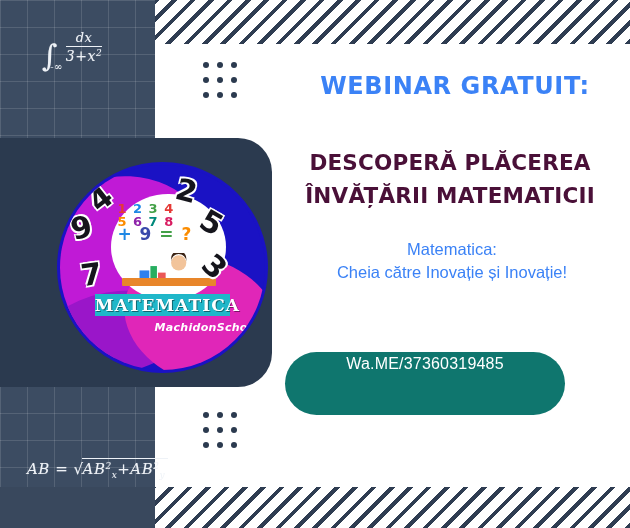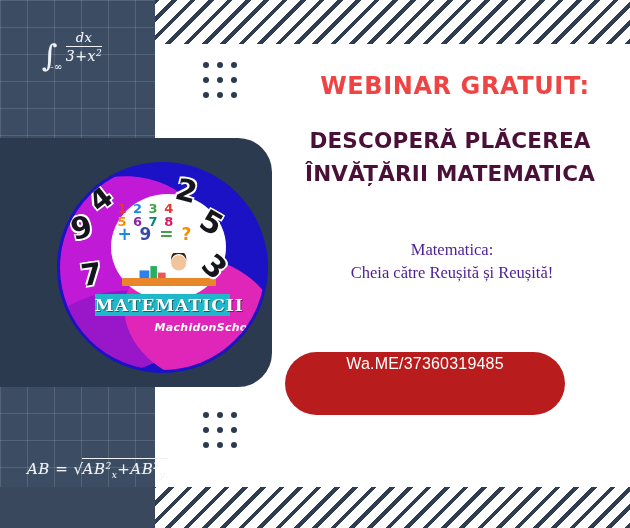--- a/index.html
+++ b/index.html
@@ -291,57 +291,57 @@
     margin-left: 33px;
   }
 
   
   #headline {
     position: absolute;
     left: 285px;
     top: 72px;
     width: 340px;
     text-align: center;
-    color: #ef4444;
+    color: #3b82f6;
     font-family: "DejaVu Sans", sans-serif;
     font-weight: bold;
     font-size: 24px;
     letter-spacing: 0.6px;
   }
   #subhead {
     position: absolute;
     left: 272px;
-    top: 124px;
+    top: 146px;
     width: 356px;
     text-align: center;
     color: #4a1038;
     font-family: "DejaVu Sans", sans-serif;
     font-weight: bold;
     font-size: 21.5px;
     line-height: 33px;
     letter-spacing: 0.2px;
   }
   #tagline {
     position: absolute;
     left: 282px;
     top: 238px;
     width: 340px;
     text-align: center;
-    color: #4c1d95;
-    font-family: Liberation Serif, serif;
+    color: #3b82f6;
+    font-family: Liberation Sans, sans-serif;
     font-size: 16.5px;
     line-height: 23px;
   }
   #contact-pill {
     position: absolute;
     left: 285px;
     top: 352px;
     width: 280px;
     height: 63px;
-    background: #b91c1c;
+    background: #0f766e;
     border-radius: 32px;
     display: flex;
     flex-direction: column;
     align-items: center;
     justify-content: flex-start;
   }
   #contact-pill div {
     color: #ffffff;
     font-family: "Liberation Sans", sans-serif;
     font-size: 16px;
@@ -434,33 +434,33 @@
     </svg>
     <div id="logo-desk"></div>
 
     <span class="logo-bigdigit" id="logo-digit-4">4</span>
     <span class="logo-bigdigit" id="logo-digit-2">2</span>
     <span class="logo-bigdigit" id="logo-digit-9">9</span>
     <span class="logo-bigdigit" id="logo-digit-5">5</span>
     <span class="logo-bigdigit" id="logo-digit-7">7</span>
     <span class="logo-bigdigit" id="logo-digit-3">3</span>
 
-    <div id="logo-matematica">MATEMATICII</div>
+    <div id="logo-matematica">MATEMATICA</div>
     <div id="logo-school">MachidonSchool</div>
   </div>
 
   <div id="headline">WEBINAR GRATUIT:</div>
 
   <div id="subhead">
     <div>DESCOPERĂ PLĂCEREA</div>
-    <div>ÎNVĂȚĂRII MATEMATICA</div>
+    <div>ÎNVĂȚĂRII MATEMATICII</div>
   </div>
 
   <div id="tagline">
     <div>Matematica:</div>
-    <div>Cheia către Reușită și Reușită!</div>
+    <div>Cheia către Inovație și Inovație!</div>
   </div>
 
   <div id="contact-pill">
     <div>Wa.ME/37360319485</div>
   </div>
 
 </div>
 
 </body></html>

